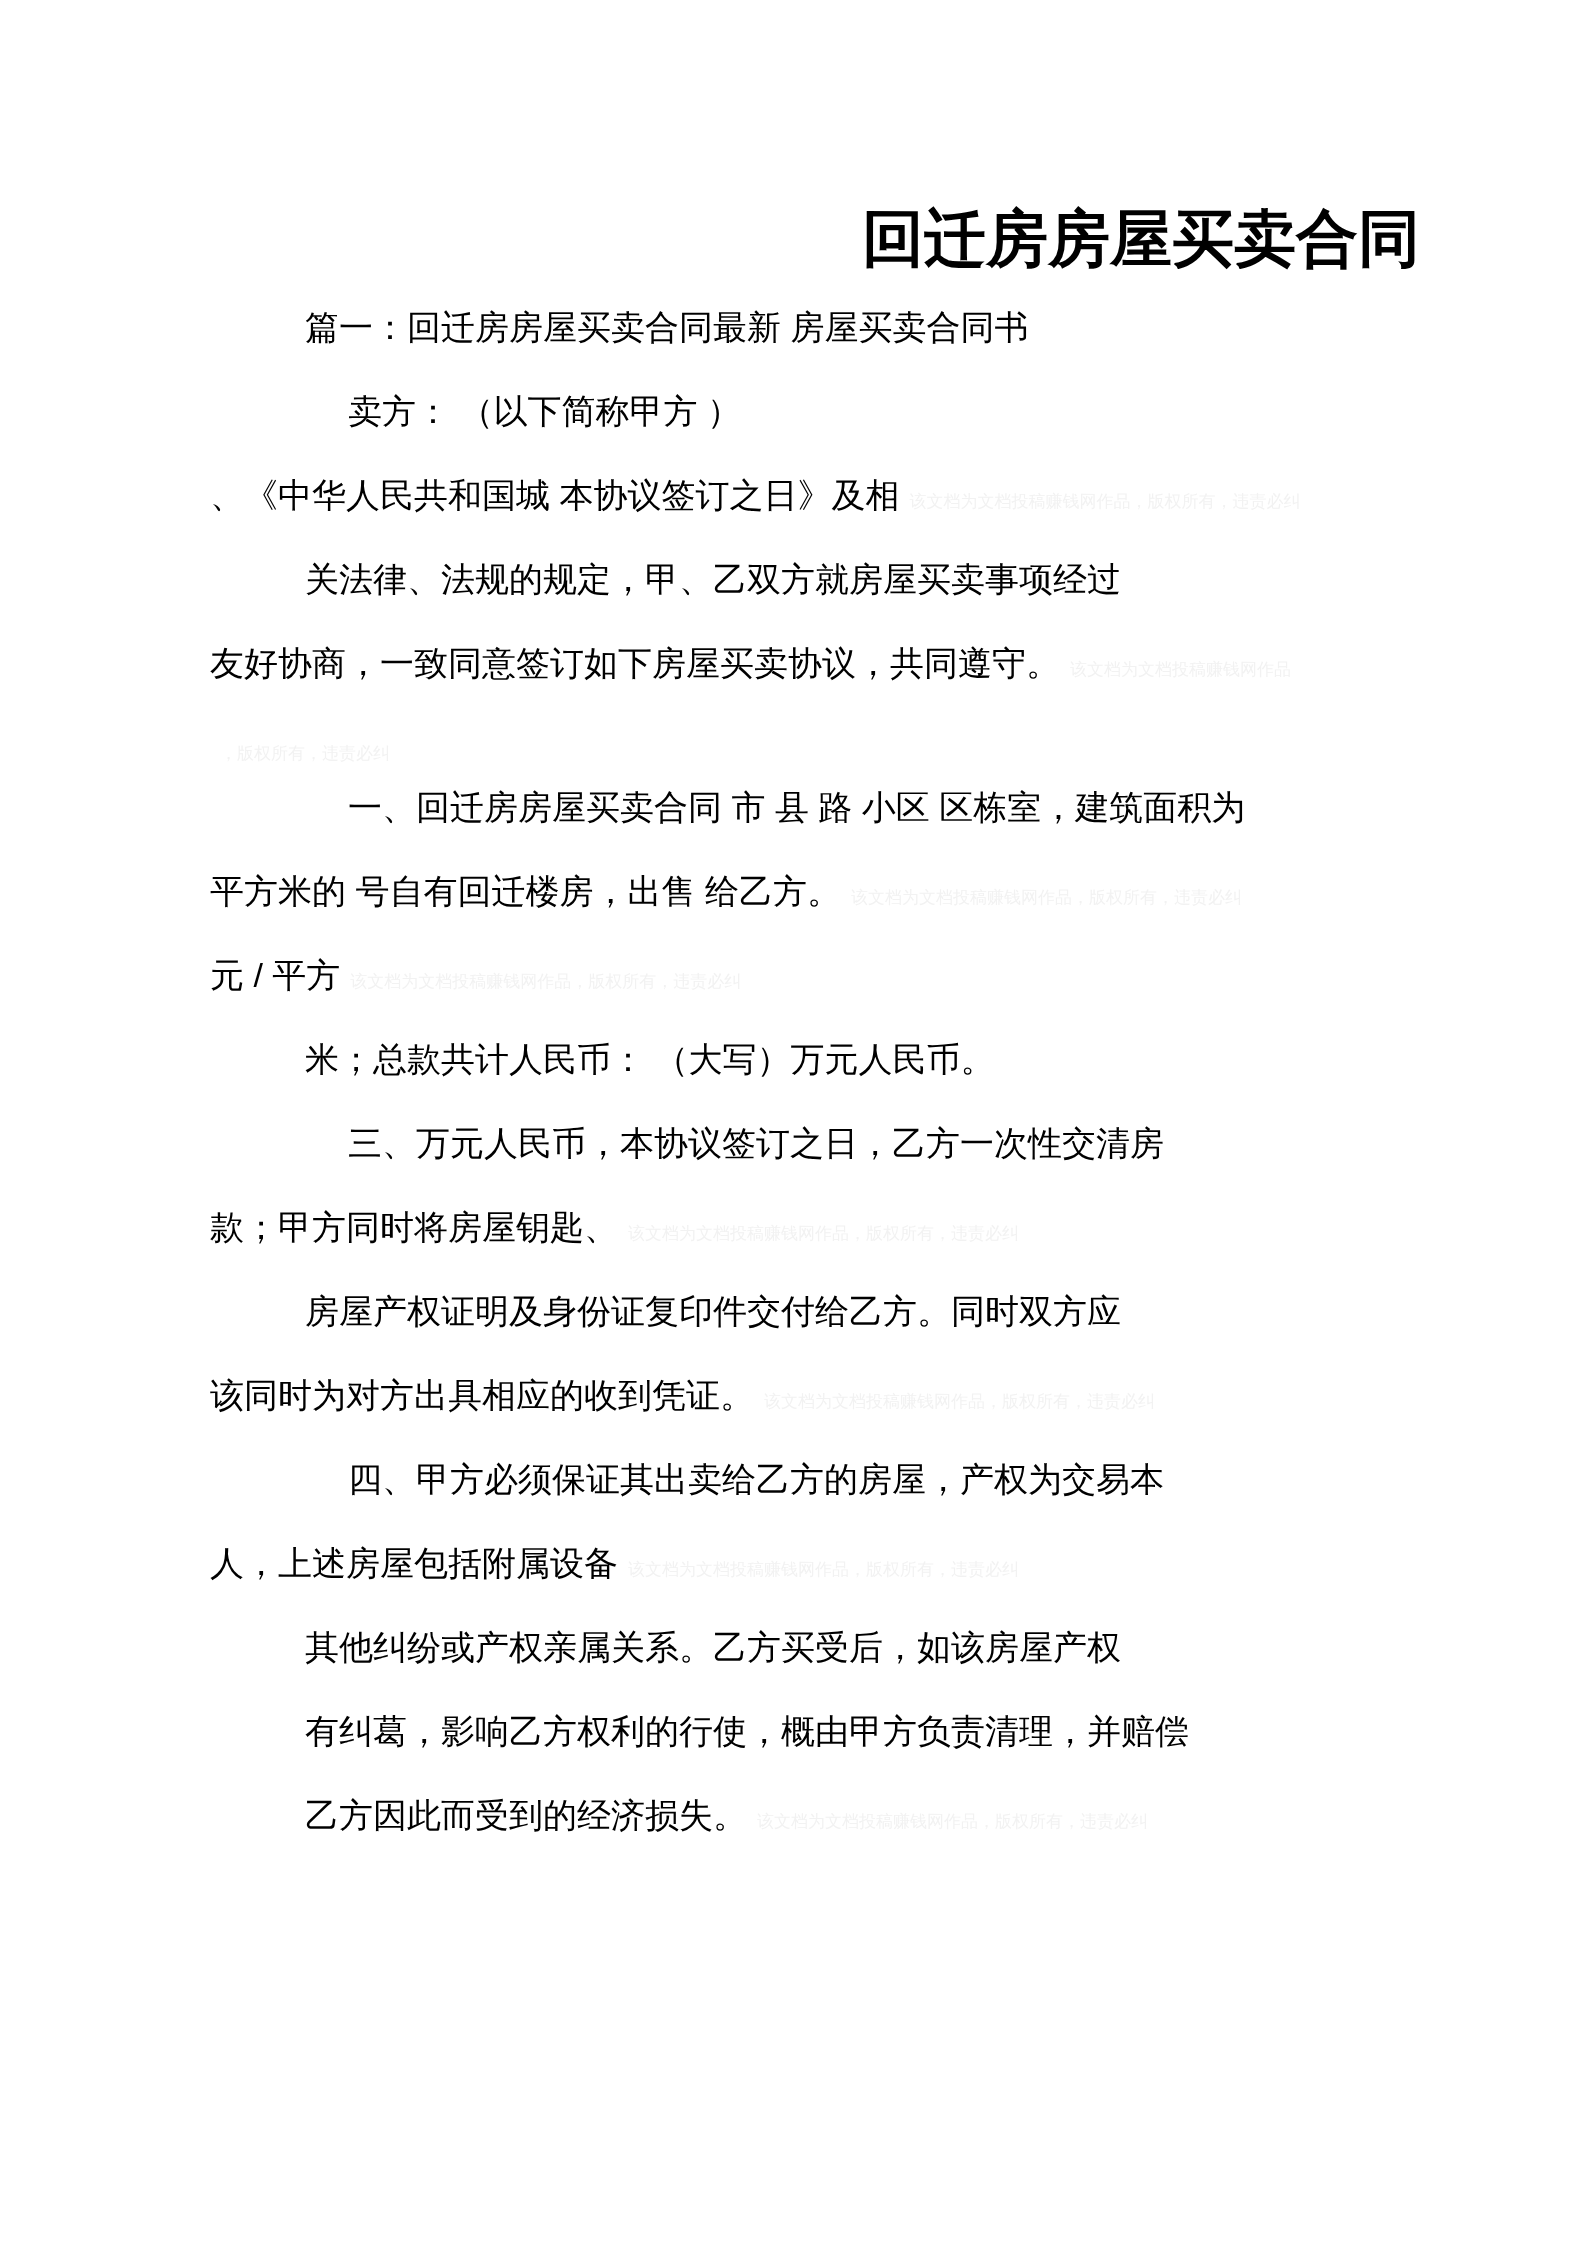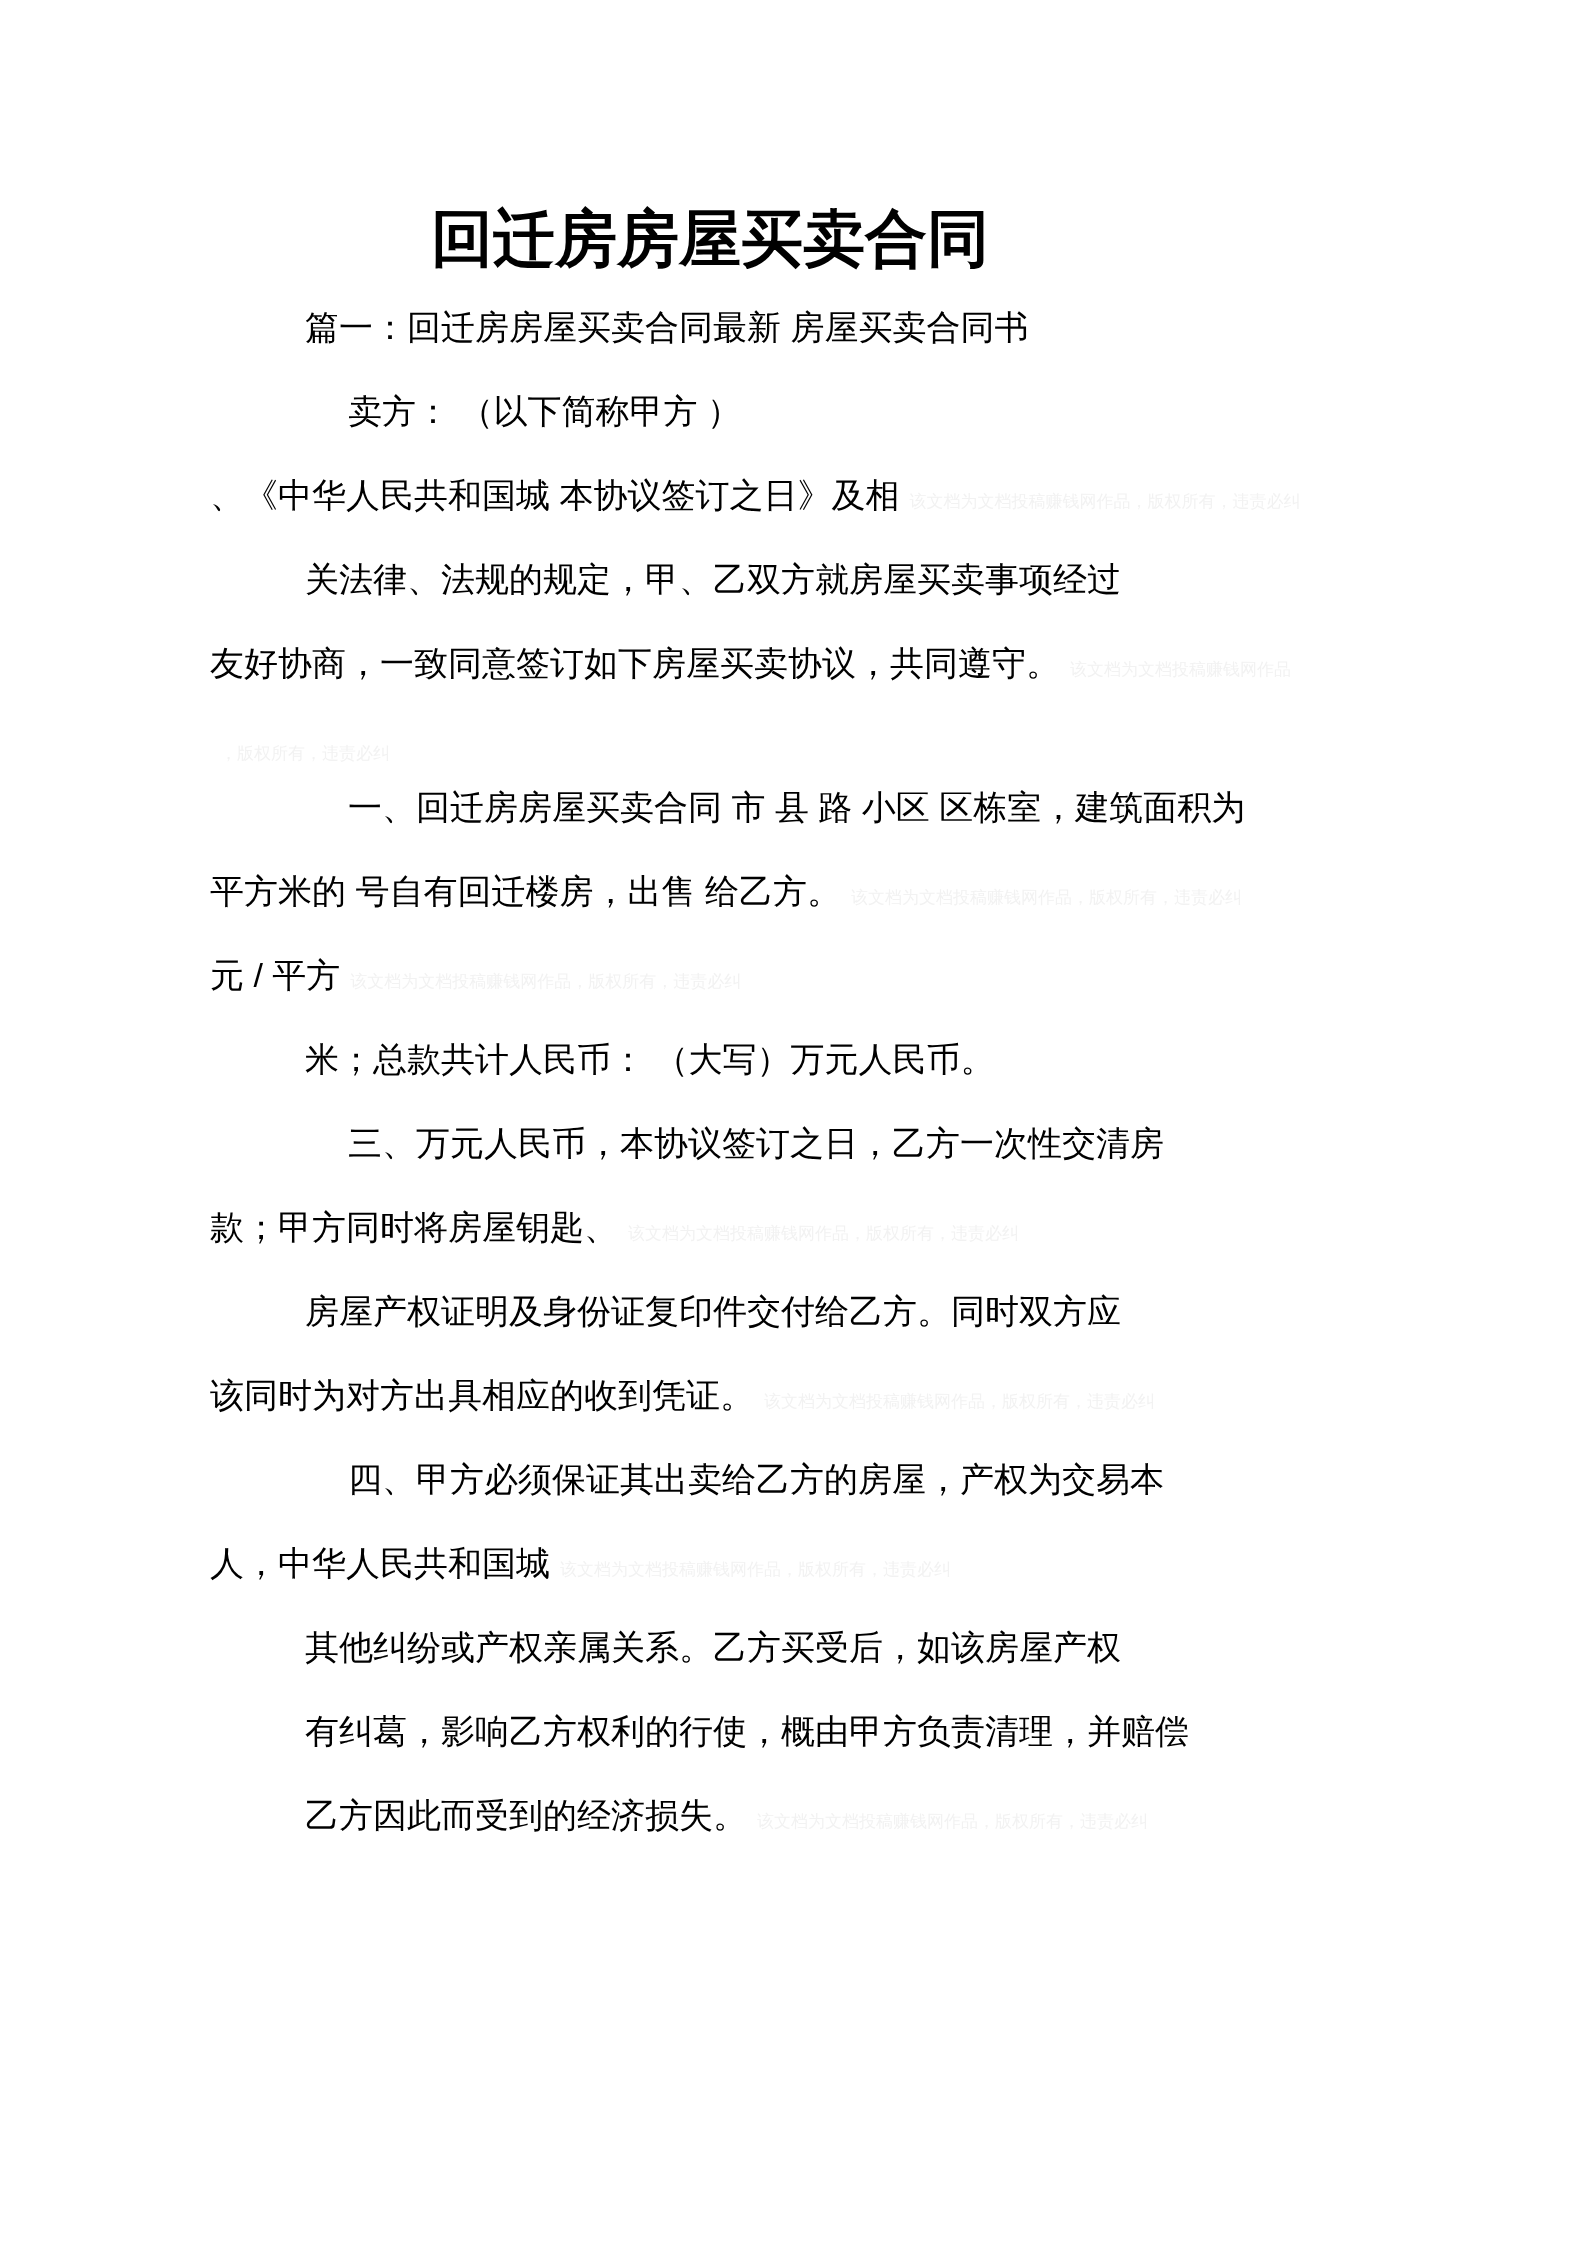--- a/index.html
+++ b/index.html
@@ -14,21 +14,21 @@
     margin: 0 auto;
     background: #ffffff;
     overflow: hidden;
     color: #000000;
     font-family: "Liberation Serif", "DejaVu Serif", serif;
   }
   .doc-title {
     margin: 0;
     padding-top: 203px;
     padding-right: 174px;   
-    text-align: center;
+    text-align: right;
     font-family: "DejaVu Sans", "Liberation Sans", sans-serif;
     font-weight: 700;
     font-size: 62px;
     line-height: 72px;
     letter-spacing: 0px;
     color: #000000;
     white-space: pre;
   }
   .doc-body {
     margin-top: 30px;
@@ -71,18 +71,18 @@
       <div class="line indent-0 wm-line"><span class="line-text"></span><span class="watermark">，版权所有，违责必纠</span></div>
       <div class="line indent-2"><span class="line-text">一、回迁房房屋买卖合同 市 县 路 小区 区栋室，建筑面积为</span></div>
       <div class="line indent-0"><span class="line-text">平方米的 号自有回迁楼房，出售 给乙方。</span><span class="watermark">该文档为文档投稿赚钱网作品，版权所有，违责必纠</span></div>
       <div class="line indent-0"><span class="line-text">元 / 平方</span><span class="watermark">该文档为文档投稿赚钱网作品，版权所有，违责必纠</span></div>
       <div class="line indent-1"><span class="line-text">米；总款共计人民币： （大写）万元人民币。</span></div>
       <div class="line indent-2"><span class="line-text">三、万元人民币，本协议签订之日，乙方一次性交清房</span></div>
       <div class="line indent-0"><span class="line-text">款；甲方同时将房屋钥匙、</span><span class="watermark">该文档为文档投稿赚钱网作品，版权所有，违责必纠</span></div>
       <div class="line indent-1"><span class="line-text">房屋产权证明及身份证复印件交付给乙方。同时双方应</span></div>
       <div class="line indent-0"><span class="line-text">该同时为对方出具相应的收到凭证。</span><span class="watermark">该文档为文档投稿赚钱网作品，版权所有，违责必纠</span></div>
       <div class="line indent-2"><span class="line-text">四、甲方必须保证其出卖给乙方的房屋，产权为交易本</span></div>
-      <div class="line indent-0"><span class="line-text">人，中华人民共和国城</span><span class="watermark">该文档为文档投稿赚钱网作品，版权所有，违责必纠</span></div>
+      <div class="line indent-0"><span class="line-text">人，上述房屋包括附属设备</span><span class="watermark">该文档为文档投稿赚钱网作品，版权所有，违责必纠</span></div>
       <div class="line indent-1"><span class="line-text">其他纠纷或产权亲属关系。乙方买受后，如该房屋产权</span></div>
       <div class="line indent-1"><span class="line-text">有纠葛，影响乙方权利的行使，概由甲方负责清理，并赔偿</span></div>
       <div class="line indent-1"><span class="line-text">乙方因此而受到的经济损失。</span><span class="watermark">该文档为文档投稿赚钱网作品，版权所有，违责必纠</span></div>
     </div>
 </div>
 
 </body></html>

